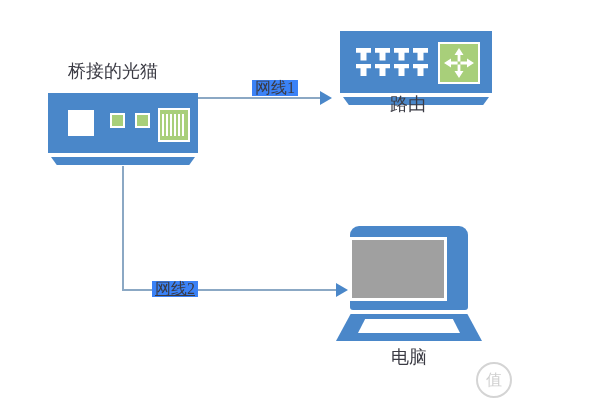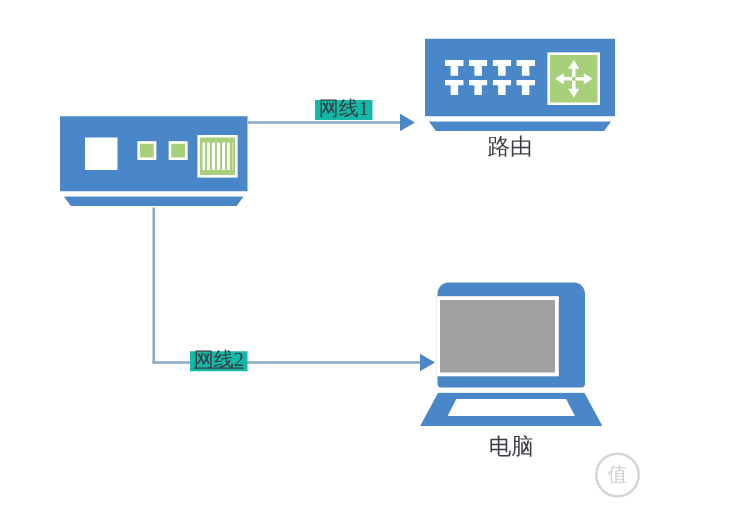--- a/index.html
+++ b/index.html
@@ -186,21 +186,21 @@
   .arrow-head {
     position: absolute;
     width: 0;
     height: 0;
     border-top: 7px solid transparent;
     border-bottom: 7px solid transparent;
     border-left: 12px solid #4a87c9;
   }
   .conn-label {
     position: absolute;
-    background: #14b8a6;
+    background: #3b82f6;
     padding: 0 3px;
     color: #3b3b44;
     font-size: 16px;
     line-height: 1;
     white-space: nowrap;
     font-family: "Liberation Serif", "DejaVu Serif", serif;
   }
 
   
   #watermark {
@@ -239,20 +239,21 @@
     line-height: 1.2;
     letter-spacing: 0.6px;
     font-family: "Liberation Sans", sans-serif;
   }
 </style>
 </head>
 <body>
 
 <div id="canvas">
 
+  <div class="label" id="modem-label" style="left:68px; top:62px;">桥接的光猫</div>
 
   <div id="modem-group">
     <div class="dev-body"></div>
     <div class="modem-white-square"></div>
     <div class="modem-led" id="modem-led-1"></div>
     <div class="modem-led" id="modem-led-2"></div>
     <div class="modem-grill">
       <div class="bars"></div>
     </div>
     <div class="dev-base"></div>
@@ -276,21 +277,21 @@
           <path d="M19 4 L23.5 11 L20.4 11 L20.4 17.6 L17.6 17.6 L17.6 11 L14.5 11 Z"></path>
           <path d="M19 34 L14.5 27 L17.6 27 L17.6 20.4 L20.4 20.4 L20.4 27 L23.5 27 Z"></path>
           <path d="M4 19 L11 14.5 L11 17.6 L17.6 17.6 L17.6 20.4 L11 20.4 L11 23.5 Z"></path>
           <path d="M34 19 L27 23.5 L27 20.4 L20.4 20.4 L20.4 17.6 L27 17.6 L27 14.5 Z"></path>
         </g>
       </svg>
     </div>
     <div class="dev-base"></div>
   </div>
 
-  <div class="label" id="router-label" style="left:390px; top:108px;">路由</div>
+  <div class="label" id="router-label" style="left:390px; top:95px;">路由</div>
 
   <div id="laptop-group">
     <div class="laptop-lid"></div>
     <div class="laptop-screen"></div>
     <div class="laptop-base"></div>
     <div class="laptop-keys"></div>
   </div>
 
   <div class="label" id="computer-label" style="left:391px; top:348px;">电脑</div>
 

